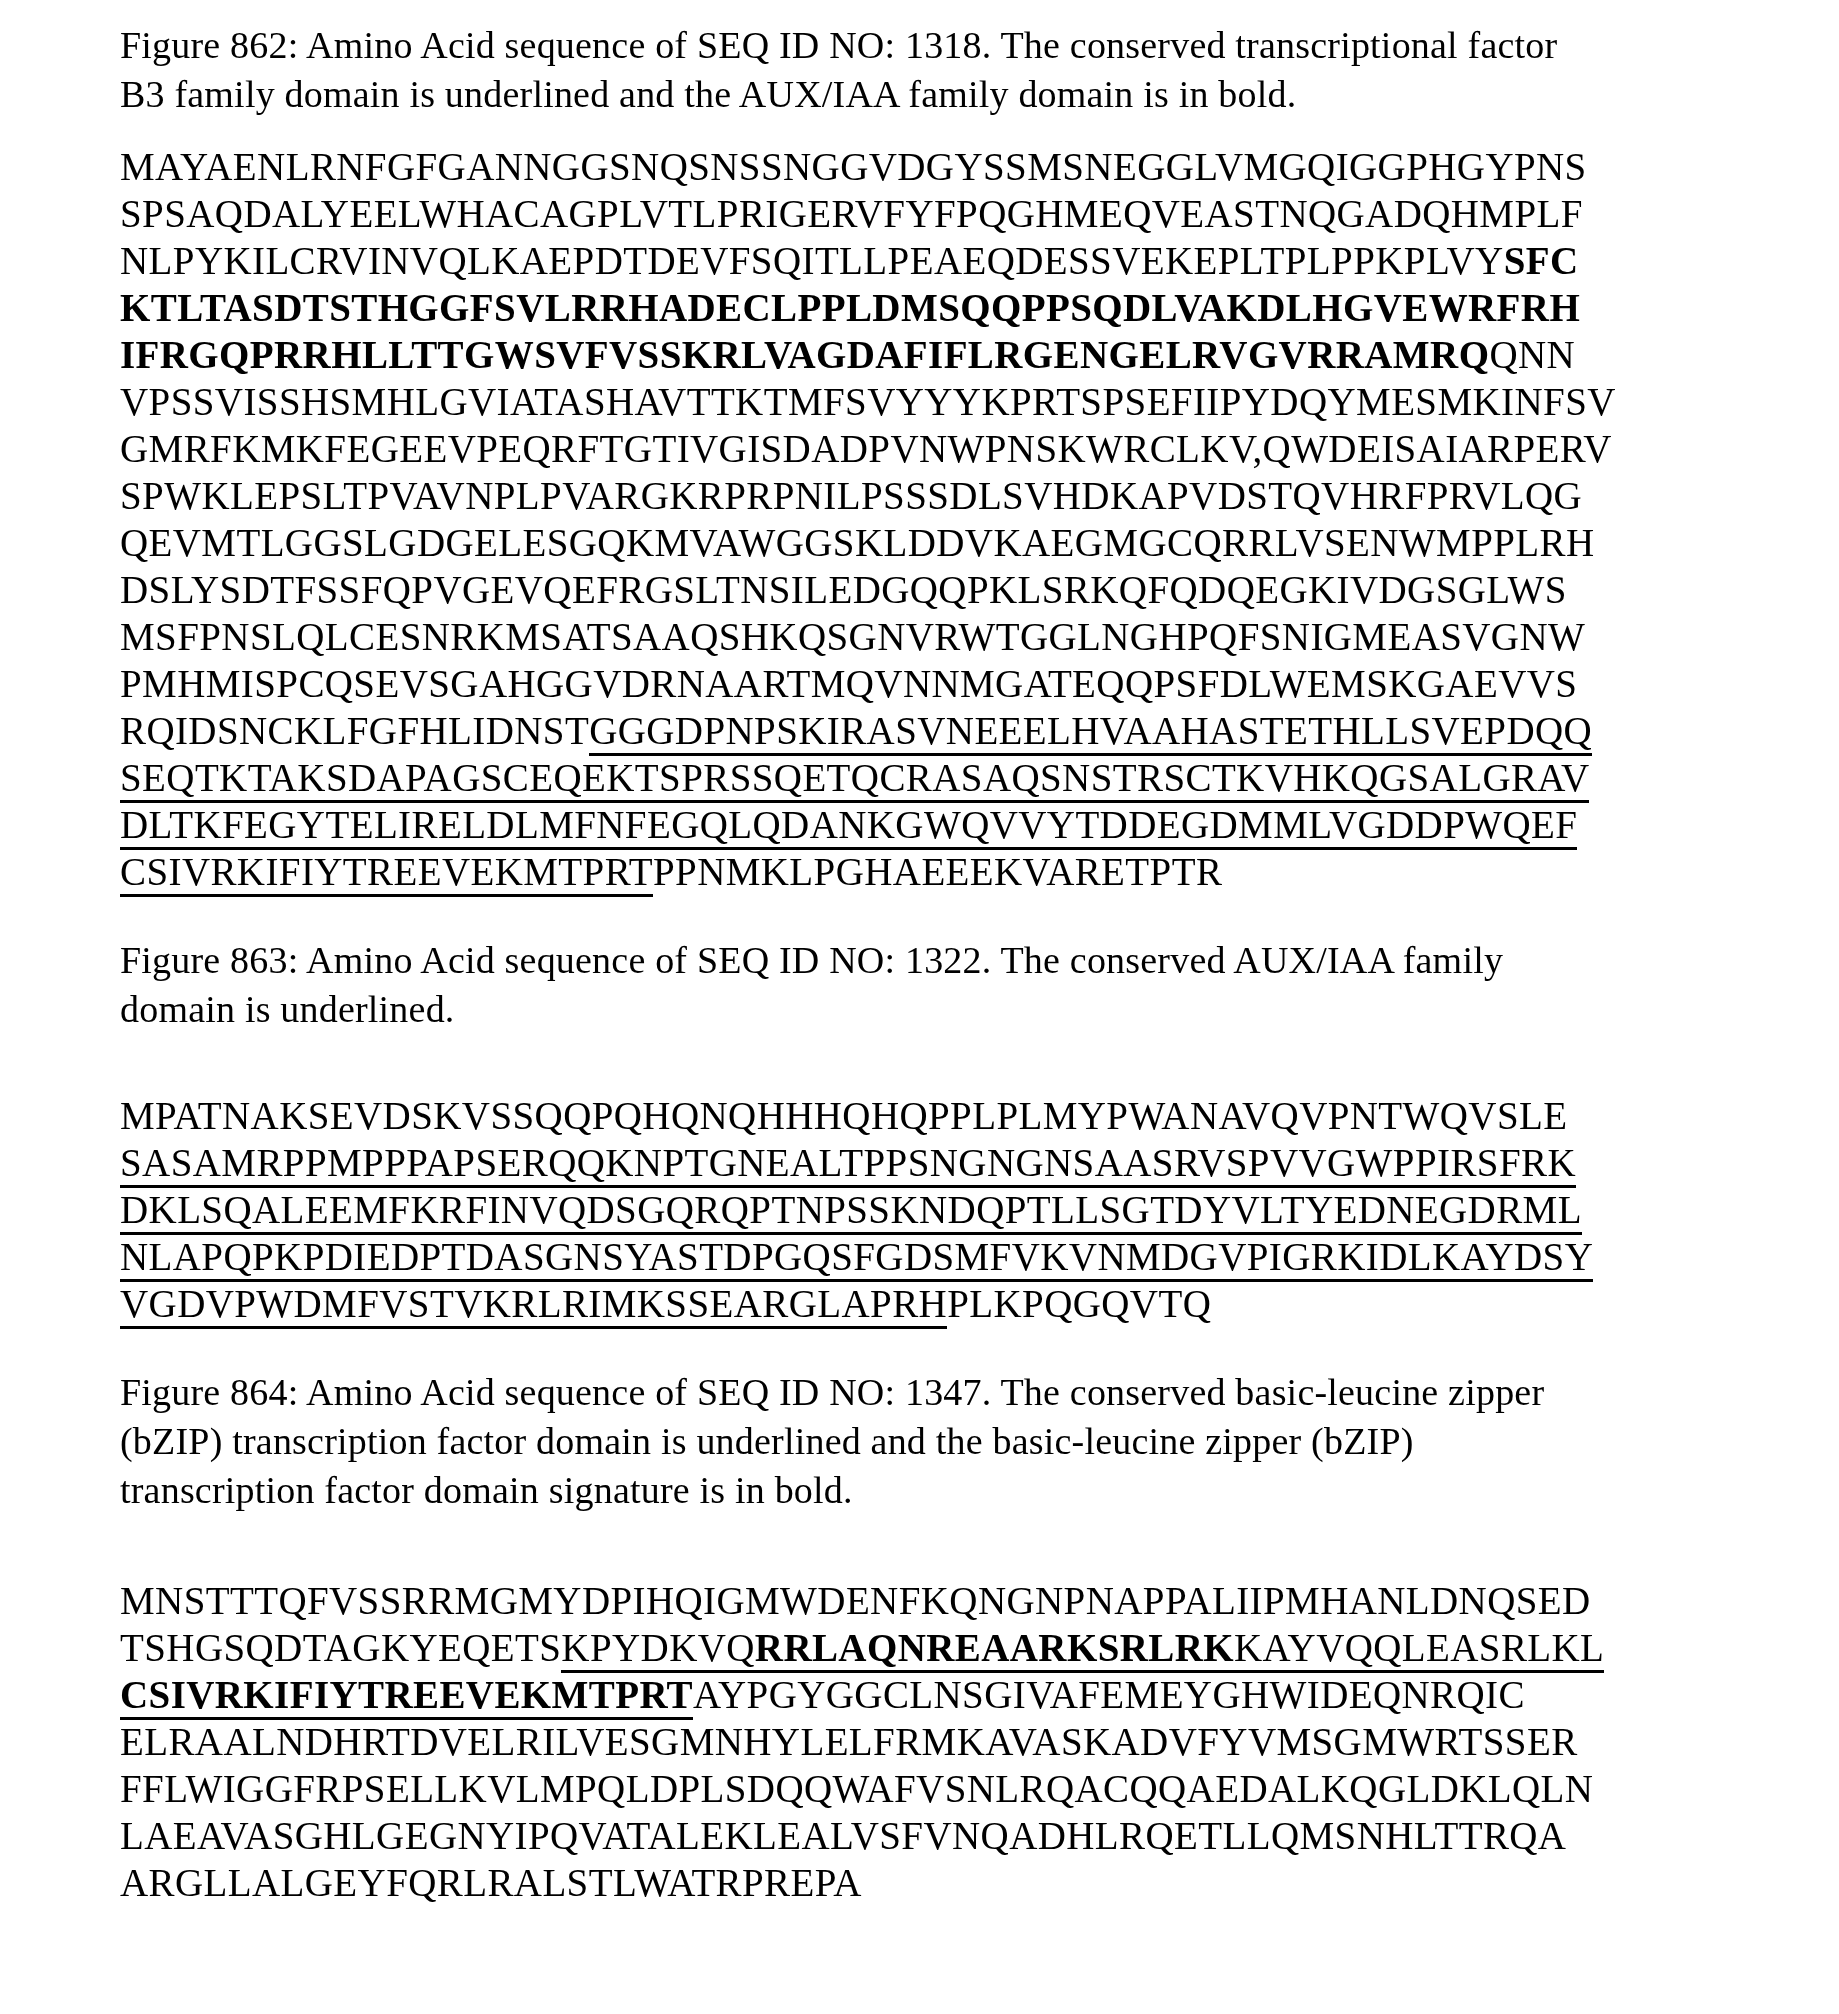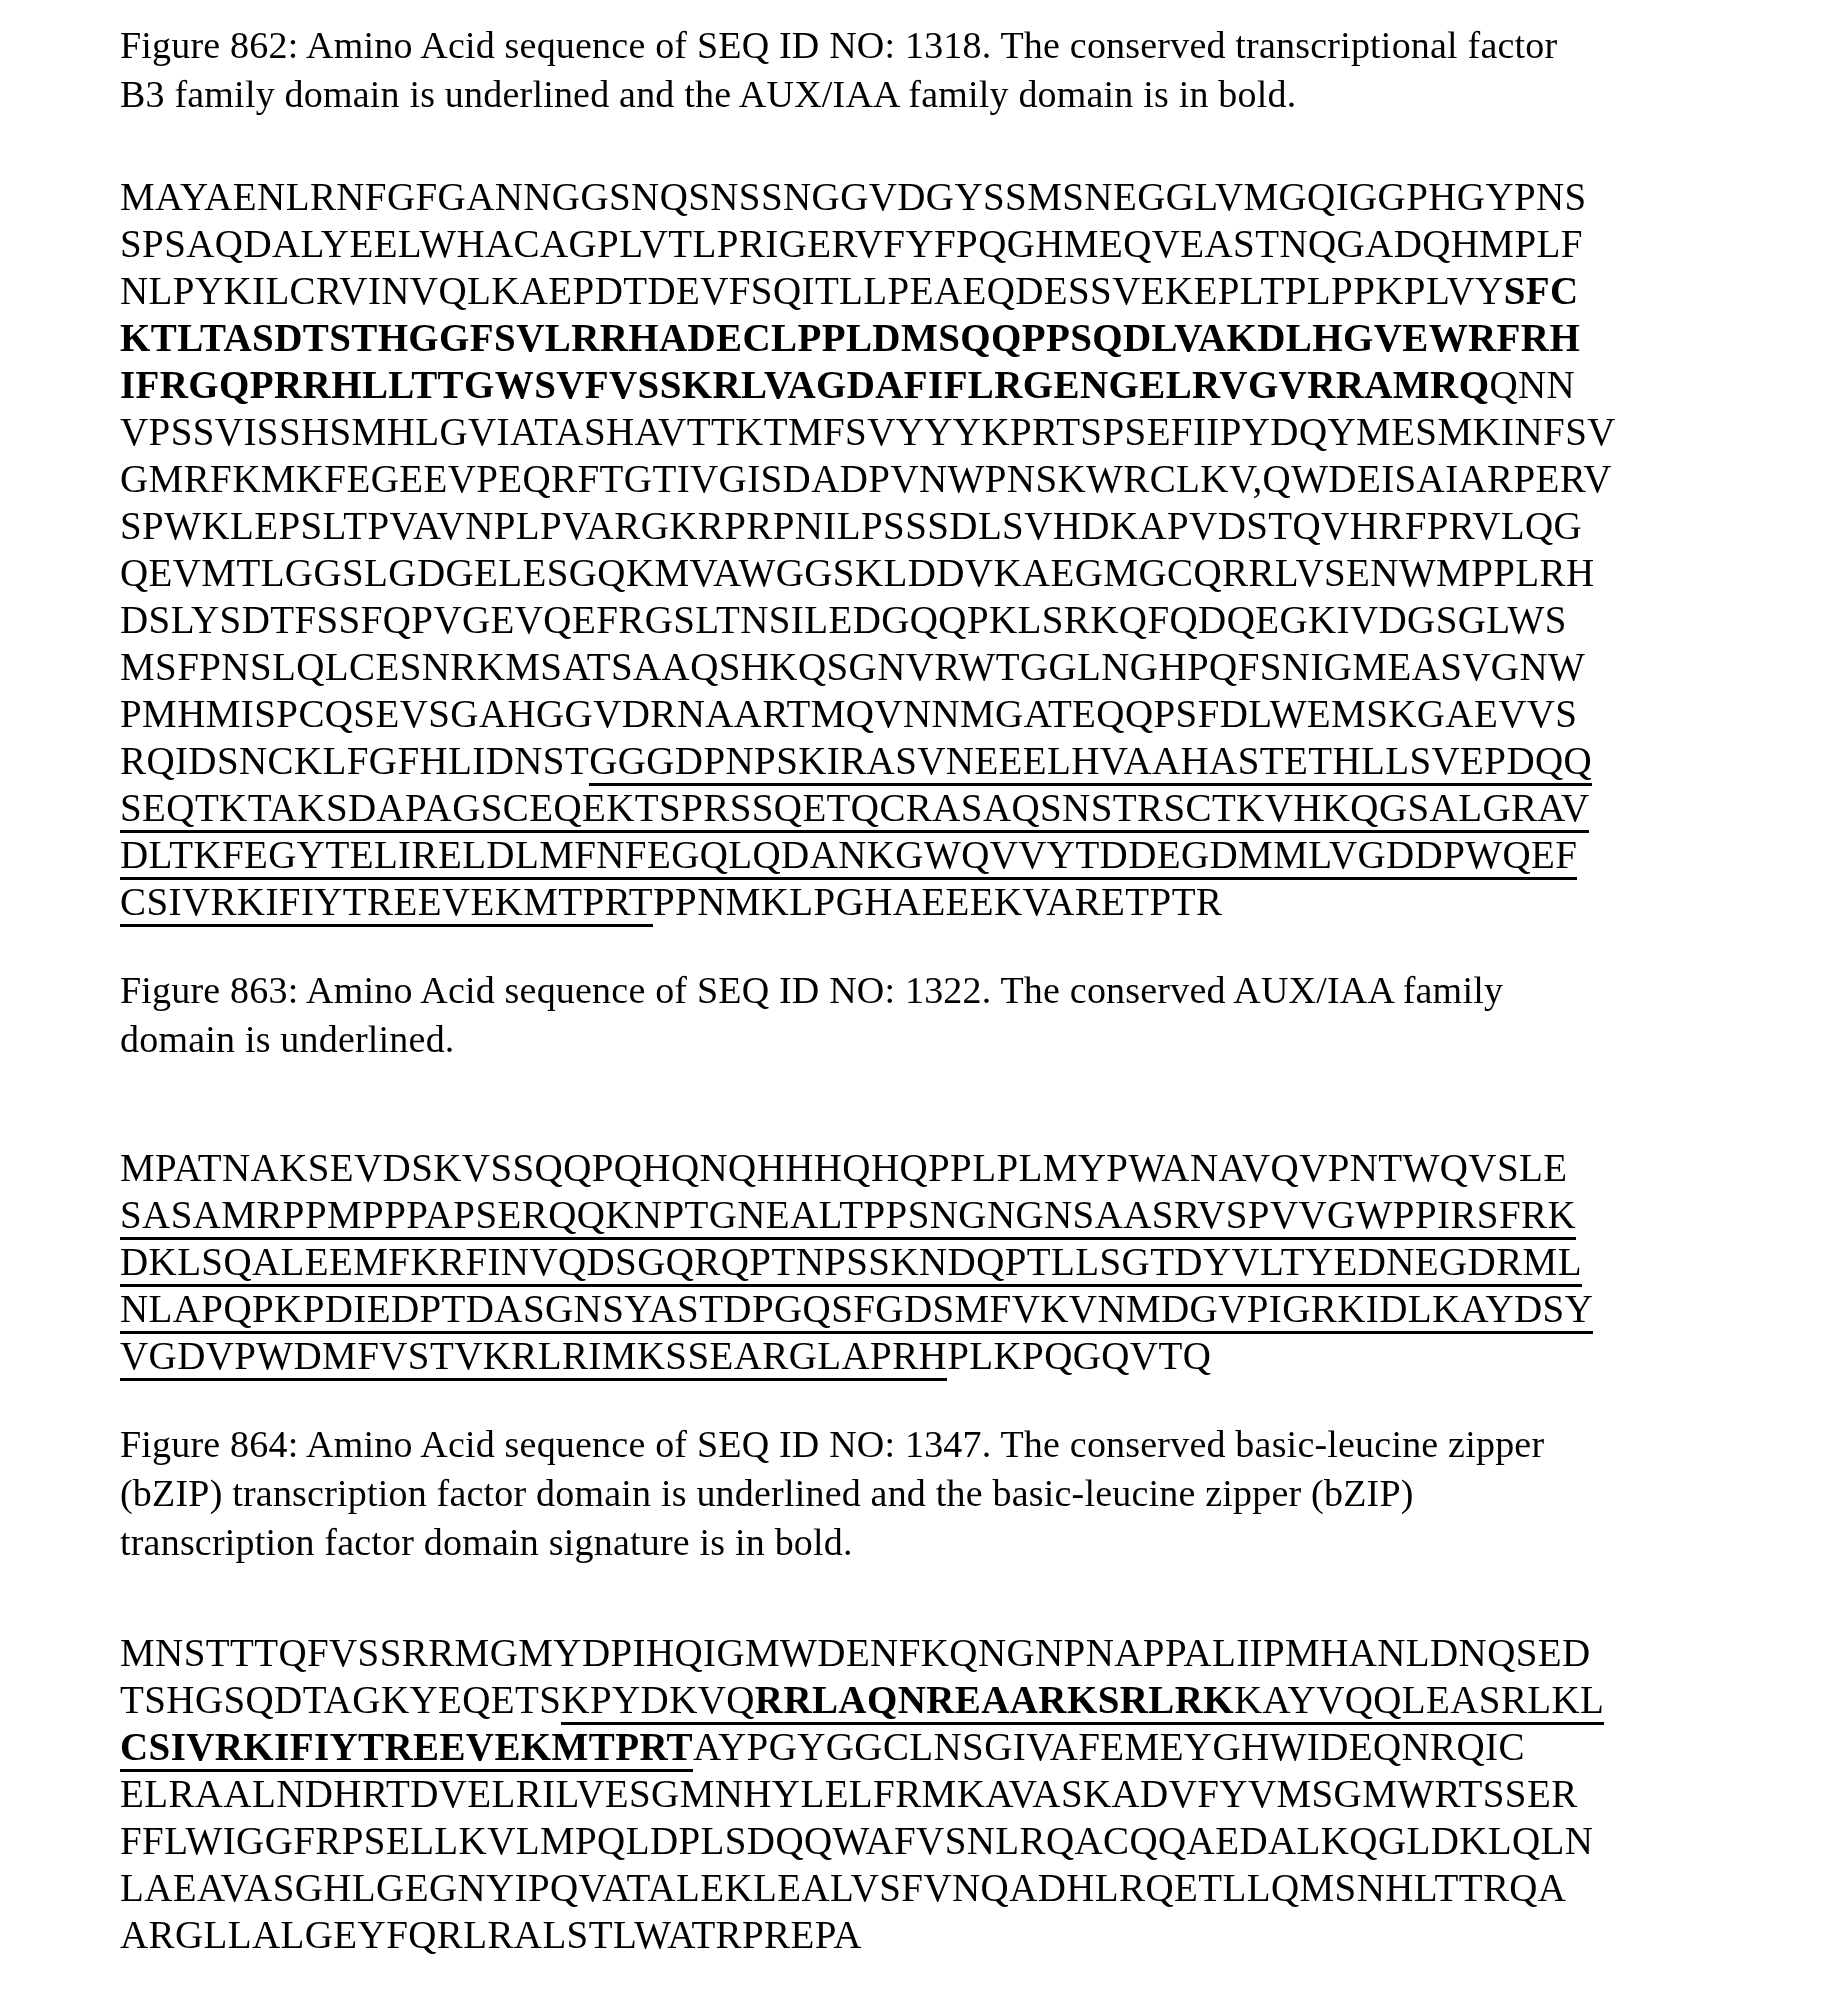--- a/index.html
+++ b/index.html
@@ -10,32 +10,32 @@
     overflow:hidden;
   }
   .page{padding:21px 23px 0 120px;}
   .figure-block{margin:0;}
   .caption-line{
     font-size:38px;
     line-height:49px;
     white-space:nowrap;
     letter-spacing:0.2px;
   }
-  .seq-block{margin-top:54px;}
+  .seq-block{margin-top:24px;}
   .seq-line{
     font-size:39px;
     line-height:47px;
     white-space:nowrap;
     letter-spacing:0.4px;
   }
   .seg{display:inline;}
   .seg.b{font-weight:700;}
   .seg.u{border-bottom:3.3px solid #000;padding-bottom:0.8px;}
   #fig-863{margin-top:41px;}
-  #fig-863 .seq-block{margin-top:80px;}
+  #fig-863 .seq-block{margin-top:58px;}
   #fig-864{margin-top:41px;}
   #fig-864 .seq-block{margin-top:62px;}
 </style>
 </head>
 <body>
 
 <div class="page">
   <div class="figure-block" id="fig-862">
     <div class="caption">
         <div class="caption-line">Figure 862: Amino Acid sequence of SEQ ID NO: 1318. The conserved transcriptional factor</div>

